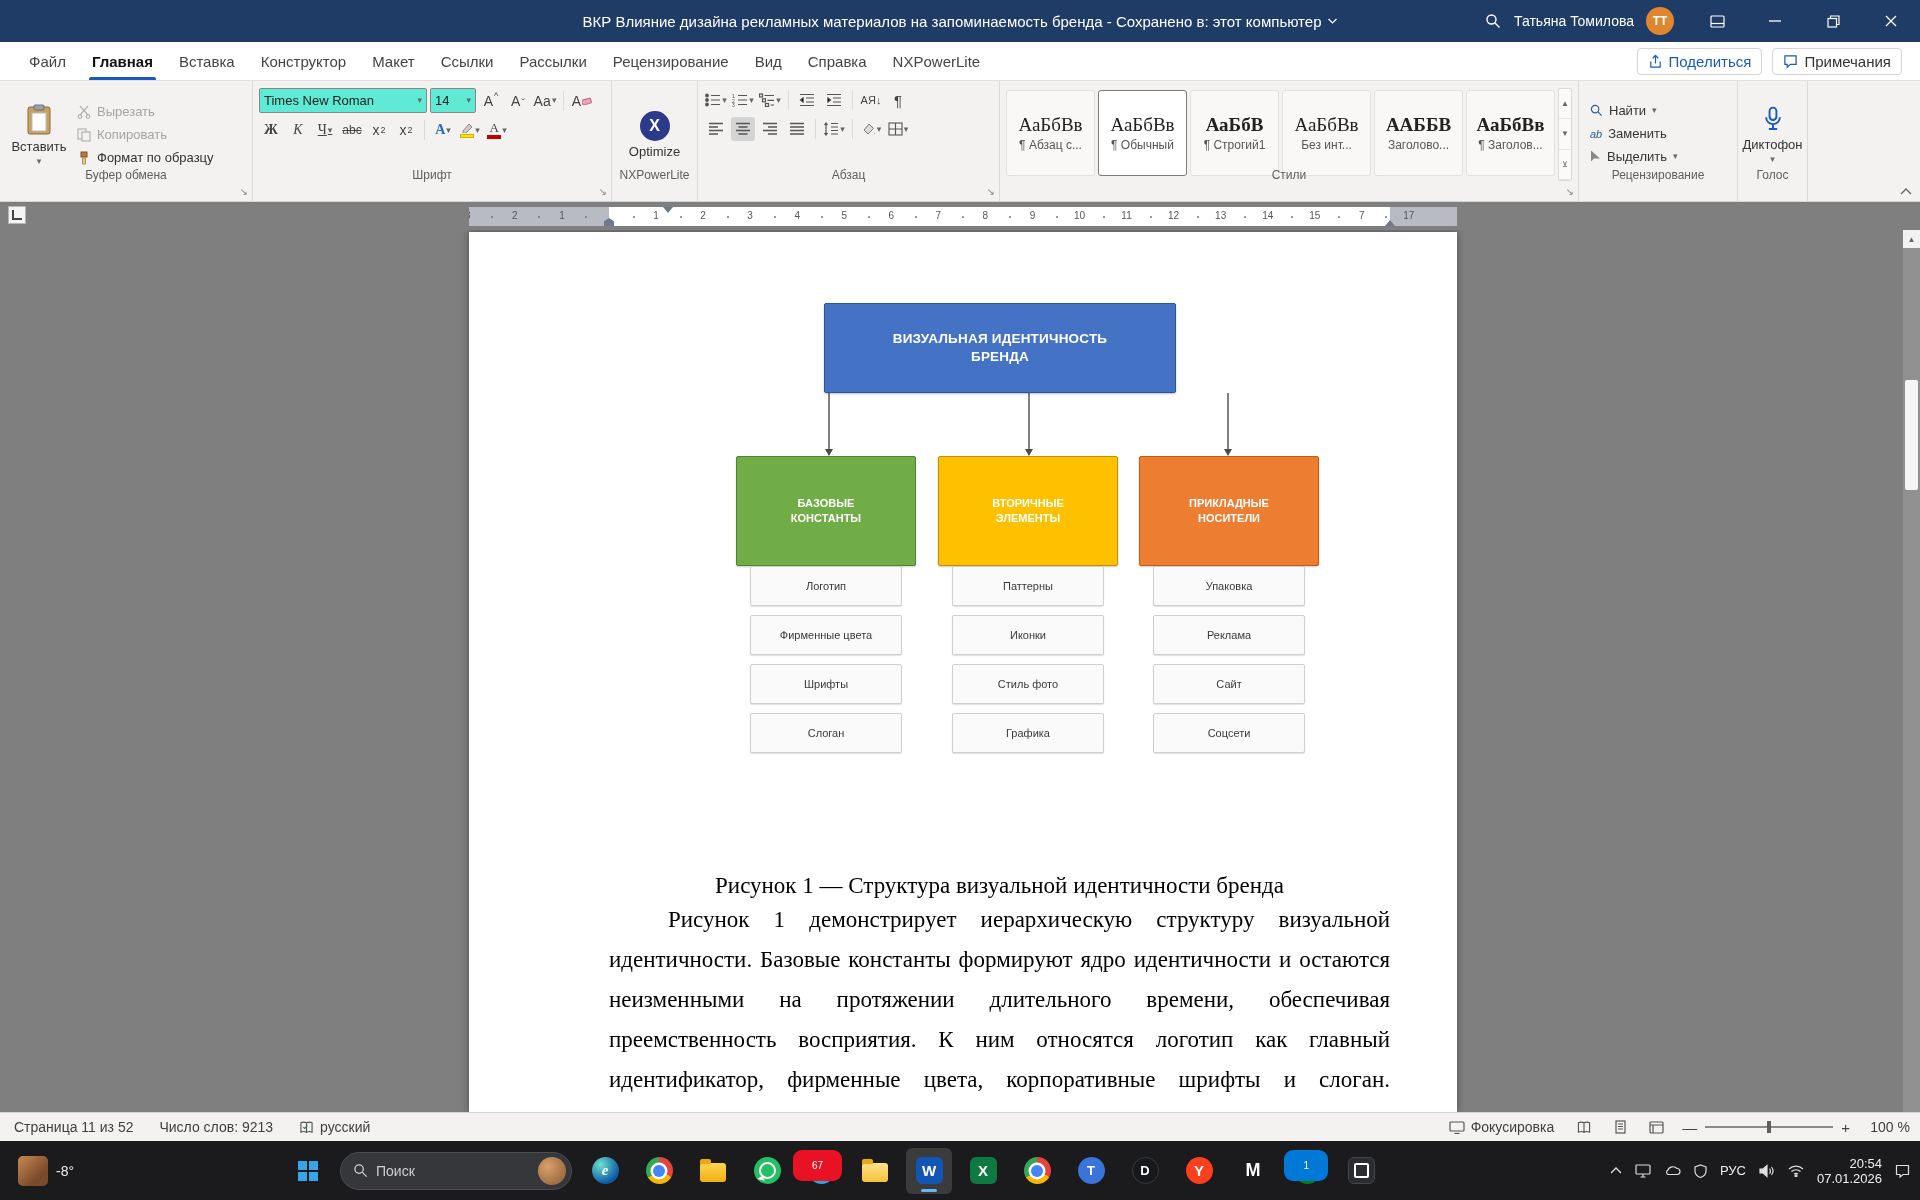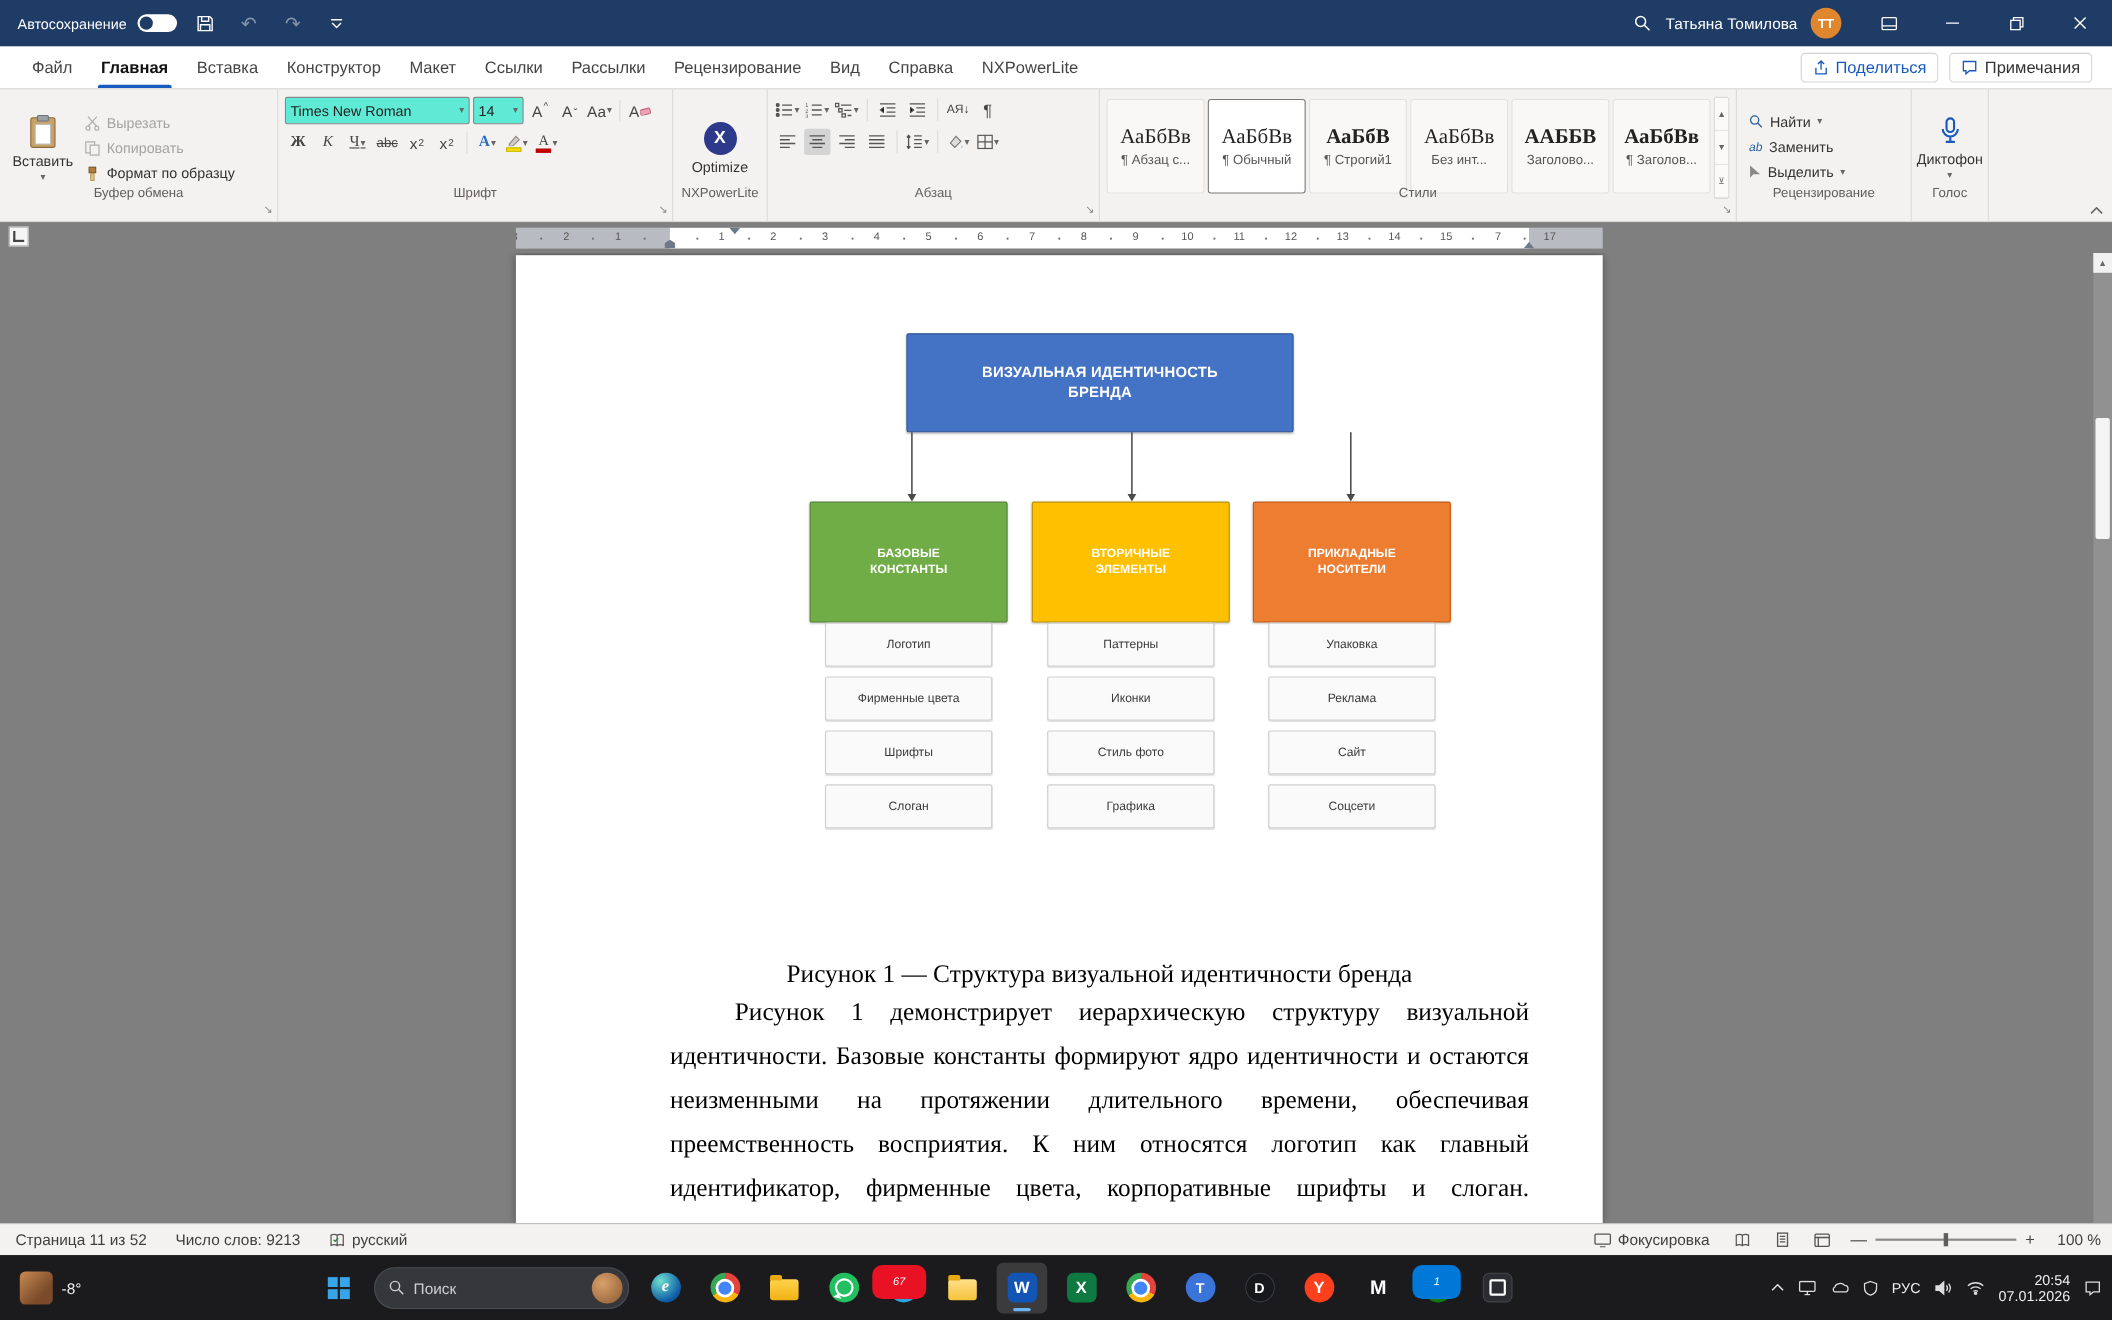--- a/index.html
+++ b/index.html
@@ -156,53 +156,40 @@
   .ic-telegram { border-radius:50%; background:#2ba3de; }
   .ic-telegram::before { content:""; width:15px; height:12px; background:#fff; clip-path:polygon(0 42%,100% 0,72% 100%,38% 70%,38% 95%,26% 64%); }
   .ic-word { border-radius:6px; background:#1255b5; }
   .ic-excel { border-radius:6px; background:#0e7a41; }
   .ic-dark-app { border-radius:50%; background:#17181c; border:1px solid #3a3a3e; font-size:13px; }
   .ic-yandex { border-radius:50%; background:#fc3f1d; }
   .ic-mail { color:#fff; font-size:18px; }
   .ic-xbox { border-radius:50%; background:#107c10; }
   .ic-photos { border-radius:6px; background:#2a2c31; border:1px solid #44464c; }
   .ic-photos::before { content:""; width:11px; height:11px; border:2px solid #fff; border-radius:2px; }
-  .tb-badge { position:absolute; top:2px; right:2px; min-width:17px; height:31px; border-radius:9px; background:#e81224; color:#fff; font-size:10px; display:flex; align-items:center; justify-content:center; padding:0 19px;font-style:italic; }
+  .tb-badge { position:absolute; top:2px; right:2px; min-width:17px; height:31px; border-radius:9px; background:#e81224; color:#fff; font-size:10px; display:flex; align-items:center; justify-content:center; padding:0 19px; }
   .tb-badge.blue { background:#0078d7; }
   .tray { position:absolute; right:10px; top:0; height:100%; display:flex; align-items:center; gap:13px; }
   .tray-ic { display:flex; align-items:center; justify-content:center; cursor:pointer; color:#ddd; }
   .tray-lang { font-size:13px; cursor:pointer; }
   .clock { display:flex; flex-direction:column; align-items:flex-end; line-height:15px; font-size:13px; cursor:pointer; }
 
   svg.li { display:block; }
 </style>
 </head>
 <body>
 
 <div class="app">
 
   <div class="titlebar">
-    <div class="tb-left">
-      <span class="autosave-label">Автосохранение</span>
-      <span class="toggle">
-          <span class="knob"></span>
-        </span>
-      <span class="tb-ic">
-        <svg class="li" width="17" height="17" viewBox="0 0 16 16" fill="none" stroke="#fff" stroke-width="1.2">
-            <path d="M2 2h10l2 2v10H2z"></path>
-            <path d="M5 2v4h6V2M4 14V9h8v5"></path>
-          </svg>
-      </span>
-      <span class="tb-ic dim glyph-und">↶</span>
-      <span class="tb-ic dim glyph-und">↷</span>
-      <span class="tb-ic">
-        <svg class="li" width="12" height="9" viewBox="0 0 12 9" fill="none" stroke="#fff" stroke-width="1.3">
-            <path d="M1 1h10M2 4l4 4 4-4"></path>
-          </svg>
-      </span>
+    <div class="doc-title">
+      <span>ВКР Влияние дизайна рекламных материалов на запоминаемость бренда  -  Сохранено в: этот компьютер</span>
+      <svg class="li" width="10" height="6" viewBox="0 0 10 6" fill="none" stroke="#fff" stroke-width="1.2">
+          <path d="M1 1l4 4 4-4"></path>
+        </svg>
     </div>
     <div class="tb-right">
       <span class="tb-ic">
         <svg class="li" width="16" height="16" viewBox="0 0 16 16" fill="none" stroke="#fff" stroke-width="1.4">
             <circle cx="6.5" cy="6.5" r="4.5"></circle>
             <path d="M10 10l4.5 4.5"></path>
           </svg>
       </span>
       <span class="user-name">Татьяна Томилова</span>
       <span class="avatar">ТТ</span>

